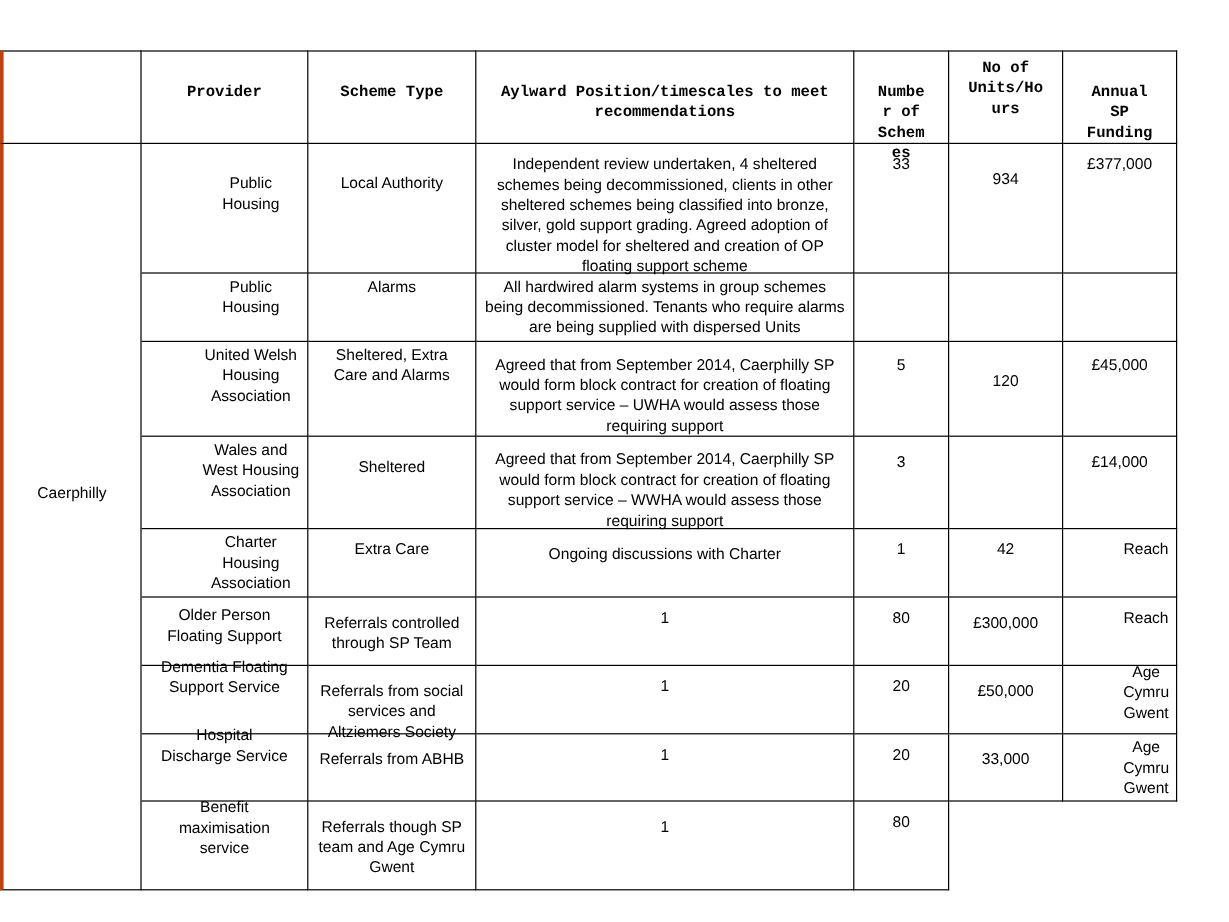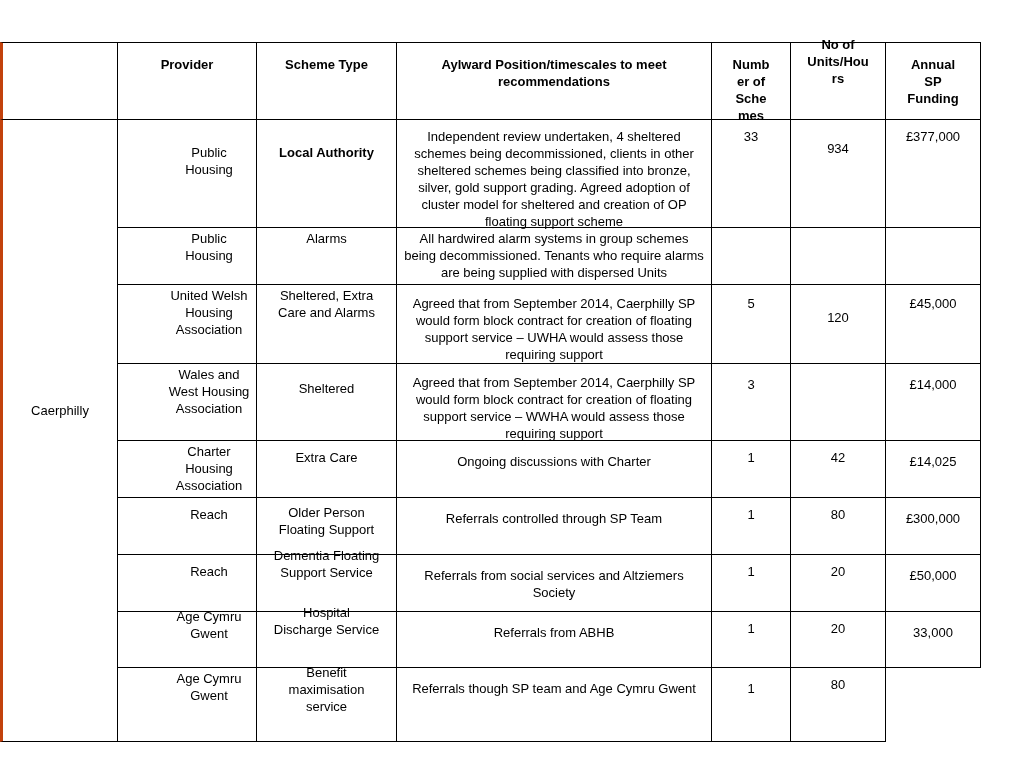--- a/index.html
+++ b/index.html
@@ -13,23 +13,23 @@
     display:grid;
     grid-template-columns:118px 139px 140px 315px 79px 95px 95px;
     grid-template-rows:78px 108px 57px 79px 77px 57px 57px 57px 56px 74px;
   }
   .cell {
     border-right:1px solid #000; border-bottom:1px solid #000;
     padding:0 6px; text-align:center;
     font-size:13px; line-height:17px; overflow:visible;
   }
   .col1 { border-left:3px solid #c2410c; }
-  .hdr  { border-top:1px solid #000; font-weight:bold; padding-top:13px; }
+  .hdr  { border-top:1px solid #000; font-weight:bold; padding-top:25px;font-family:Liberation Mono, monospace; }
   .t { display:inline-block; vertical-align:top; }
-  .bold { font-weight:bold; }
+  .bold { font-weight:normal; }
 
   .h-schemes .t { width:40px; overflow-wrap:break-word; }
   .h-units   .t { width:66px; overflow-wrap:break-word; margin-top:-20px; }
   .h-funding .t { width:62px; }
 
   .region { grid-row:2/11; grid-column:1; display:flex; align-items:center; justify-content:center; }
   .region .t { margin-top:-40px; }
 
   .cp .t { max-width:102px;margin-left:44px; }
   .cs .t { max-width:106px; }
@@ -83,21 +83,20 @@
   <div class="cell pt10">Agreed that from September 2014, Caerphilly SP would form block contract for creation of floating support service – WWHA would assess those requiring support</div>
   <div class="cell pt12">3</div>
   <div class="cell pt8"></div>
   <div class="cell pt12">£14,000</div>
 
   <div class="cell cp pt2"><span class="t">Charter Housing Association</span></div>
   <div class="cell cs pt8"><span class="t">Extra Care</span></div>
   <div class="cell pt12">Ongoing discussions with Charter</div>
   <div class="cell pt8">1</div>
   <div class="cell pt8">42</div>
-  <div class="cell pt12">£14,025</div>
 
   <div class="cell cp pt8"><span class="t">Reach</span></div>
   <div class="cell cs pt6"><span class="t">Older Person Floating Support</span></div>
   <div class="cell pt12">Referrals controlled through SP Team</div>
   <div class="cell pt8">1</div>
   <div class="cell pt8">80</div>
   <div class="cell pt12">£300,000</div>
 
   <div class="cell cp pt8"><span class="t">Reach</span></div>
   <div class="cell cs raise8"><span class="t">Dementia Floating Support Service</span></div>

